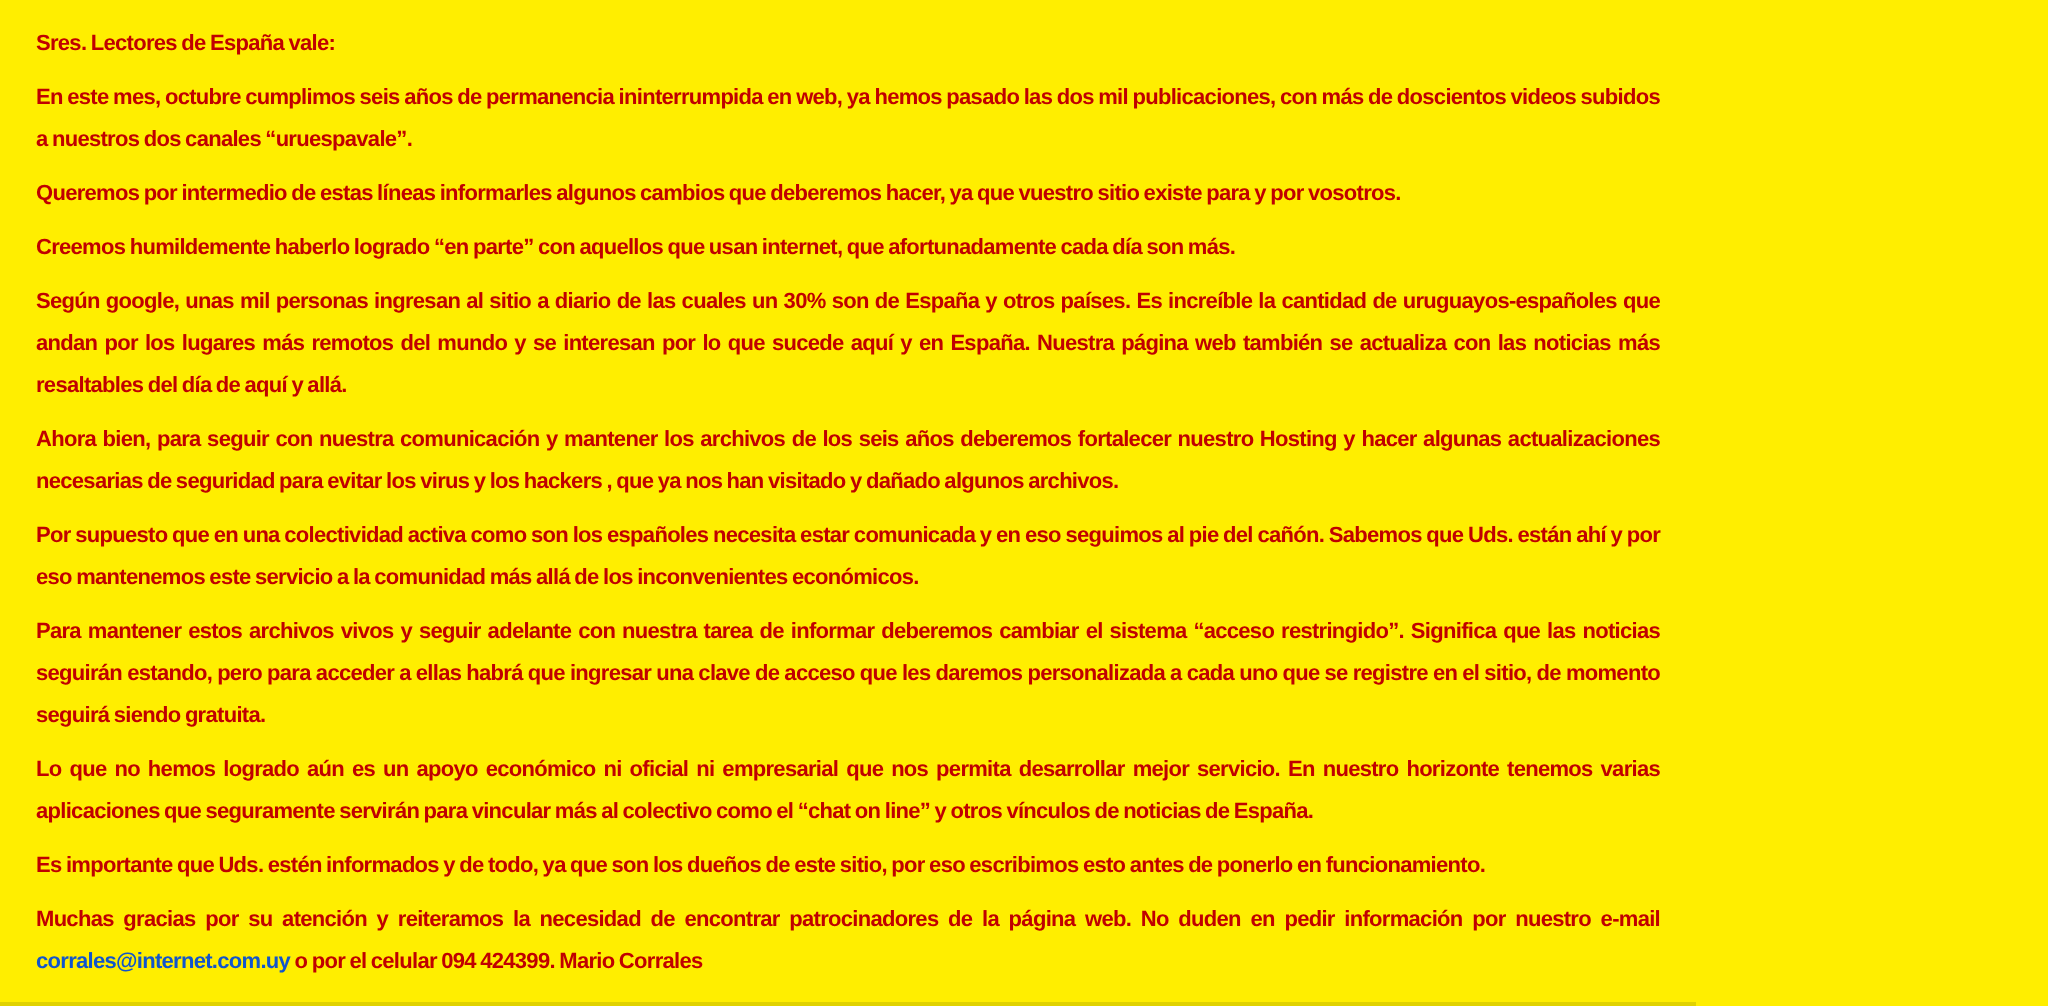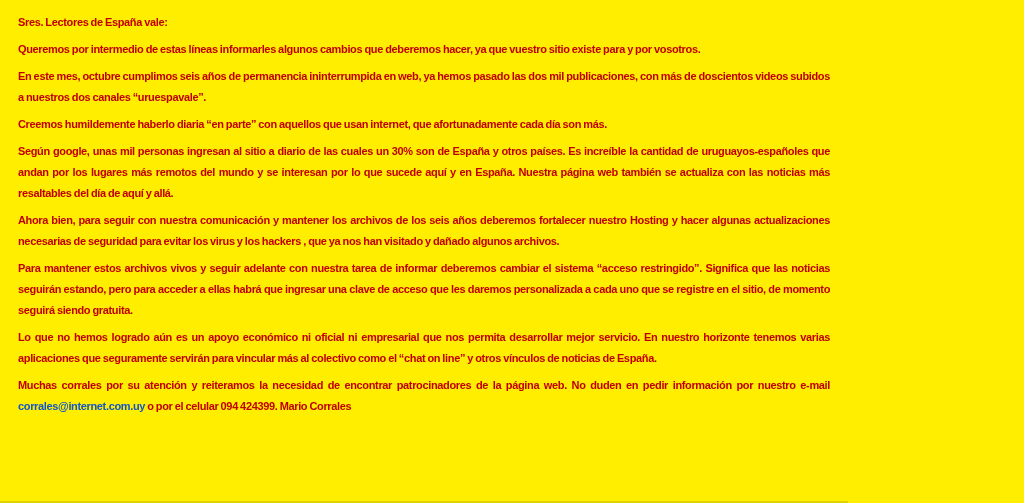--- a/index.html
+++ b/index.html
@@ -36,25 +36,27 @@
     cursor: pointer;
   }
 </style>
 </head>
 <body>
 
 <div class="page">
 
   <p class="no-justify">Sres. Lectores de España vale:</p>
 
+  <p>En este mes, octubre cumplimos seis años de permanencia ininterrumpida en web, ya hemos pasado las dos mil publicaciones,  con más de doscientos videos subidos a nuestros dos canales “uruespavale”.</p>
   <p>Queremos por intermedio de estas líneas informarles algunos cambios que deberemos hacer,  ya  que vuestro sitio existe para y por vosotros.</p>
-  <p>En este mes, octubre cumplimos seis años de permanencia ininterrumpida en web, ya hemos pasado las dos mil publicaciones,  con más de doscientos videos subidos a nuestros dos canales “uruespavale”.</p>
-  <p class="no-justify">Creemos humildemente haberlo diaria “en parte” con aquellos que usan internet, que afortunadamente cada día son más.</p>
+  <p class="no-justify">Creemos humildemente haberlo logrado “en parte” con aquellos que usan internet, que afortunadamente cada día son más.</p>
   <p>Según  google, unas mil personas ingresan al sitio a diario de las cuales un 30% son de España y otros países.  Es increíble la cantidad de uruguayos-españoles que andan por los lugares más remotos del mundo y se interesan por lo que sucede aquí y en España.  Nuestra  página web  también se actualiza con las noticias más resaltables del día de aquí  y allá.</p>
   <p>Ahora bien,  para seguir con nuestra comunicación y mantener los archivos de los seis años deberemos fortalecer nuestro Hosting y hacer algunas actualizaciones necesarias de seguridad para evitar los virus y los hackers , que ya nos han visitado y dañado algunos archivos.</p>
+  <p>Por supuesto que en una colectividad activa como son los españoles necesita estar comunicada y en eso seguimos al pie del cañón. Sabemos que Uds. están ahí y por eso mantenemos este servicio a la comunidad más allá de los inconvenientes económicos.</p>
   <p>Para mantener estos archivos vivos y seguir adelante con nuestra tarea de informar deberemos cambiar el sistema “acceso restringido”. Significa que las noticias seguirán estando, pero para acceder a ellas habrá que ingresar una clave de acceso que les daremos personalizada a cada uno que se registre en el sitio,  de momento seguirá siendo gratuita.</p>
   <p>Lo que no hemos logrado aún es un apoyo económico ni oficial ni empresarial que nos permita desarrollar mejor servicio.  En nuestro horizonte tenemos varias aplicaciones que seguramente servirán para vincular más al colectivo como el “chat on line” y otros vínculos de noticias de España.</p>
+  <p class="no-justify">Es importante que Uds. estén informados y de todo, ya que son los dueños de este sitio, por eso escribimos esto antes de ponerlo en funcionamiento.</p>
 
   <p>
-    <span>Muchas corrales por su atención y reiteramos la necesidad de encontrar patrocinadores de la página web. No duden en pedir información por nuestro e-mail </span><a class="email-link">corrales@internet.com.uy</a><span>  o por el celular 094 424399. Mario Corrales</span>
+    <span>Muchas gracias por su atención y reiteramos la necesidad de encontrar patrocinadores de la página web. No duden en pedir información por nuestro e-mail </span><a class="email-link">corrales@internet.com.uy</a><span>  o por el celular 094 424399. Mario Corrales</span>
   </p>
 
 </div>
 
 </body></html>

